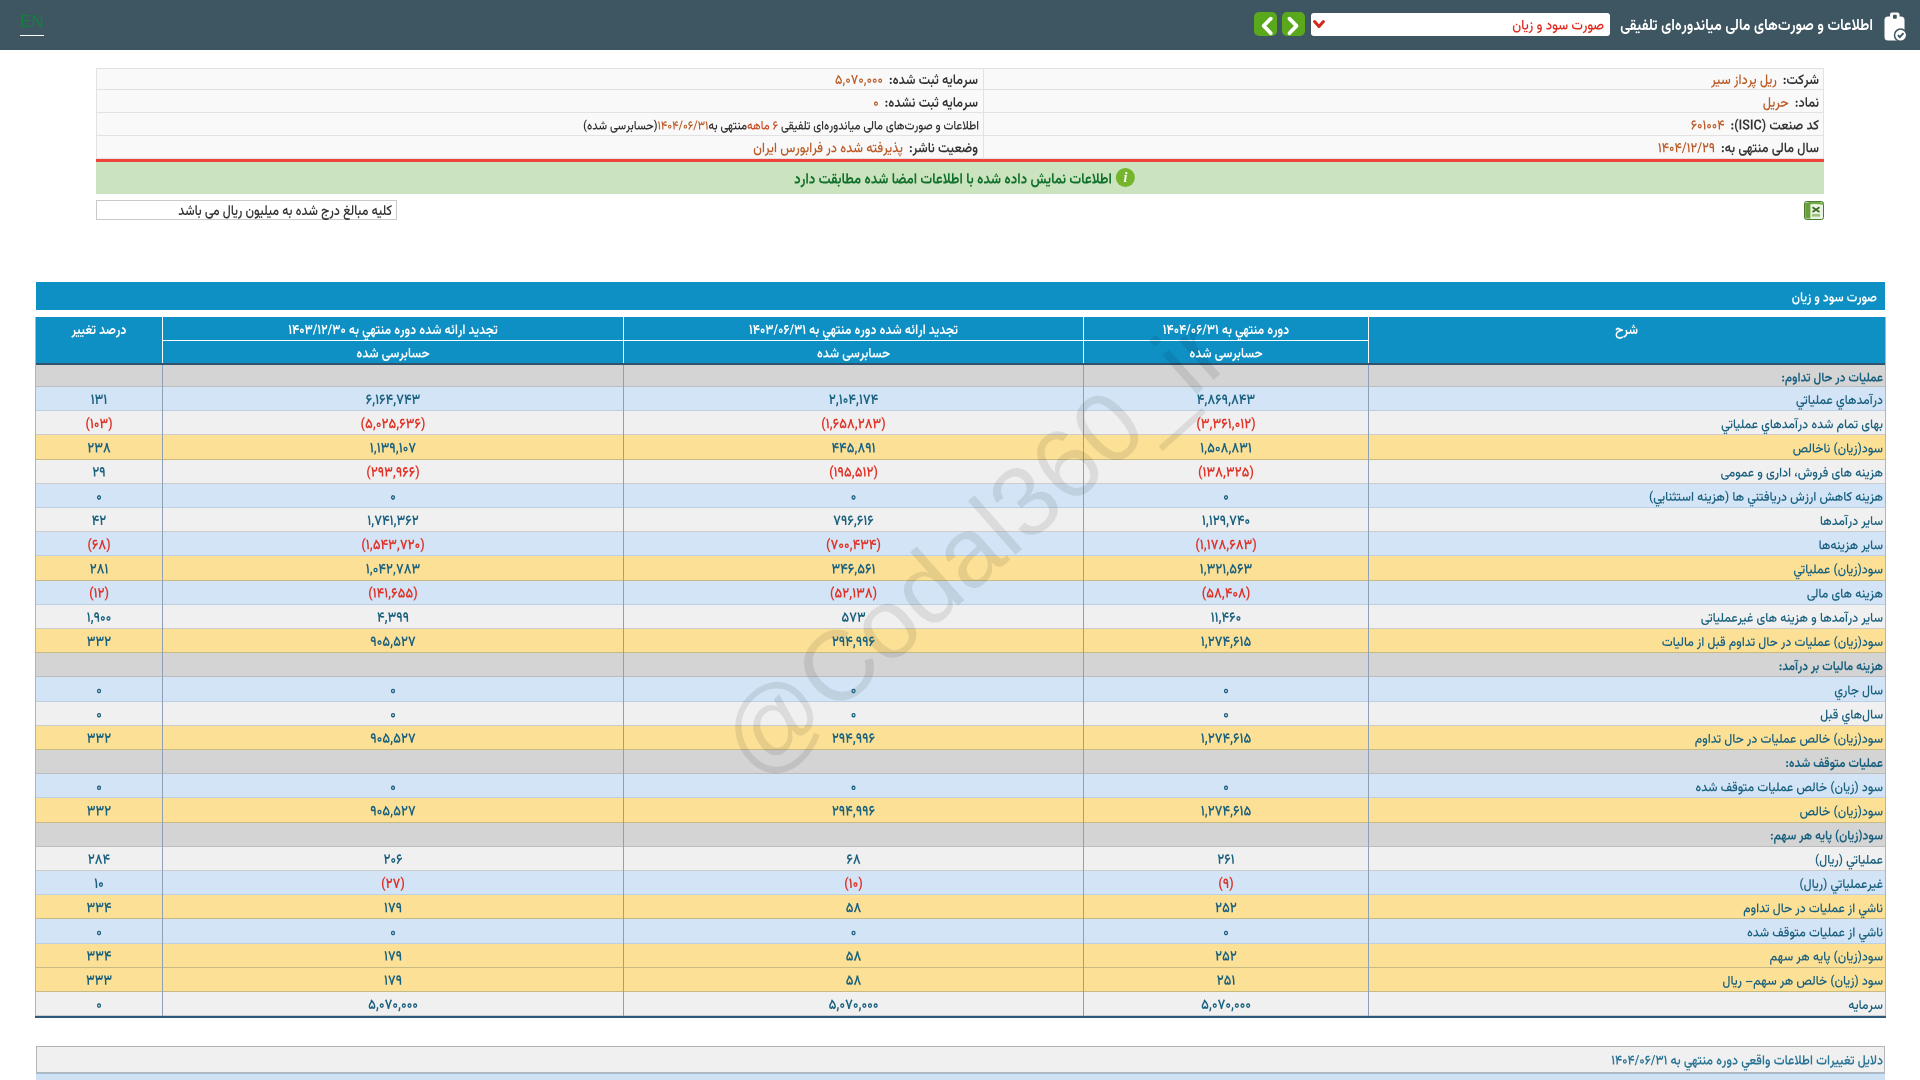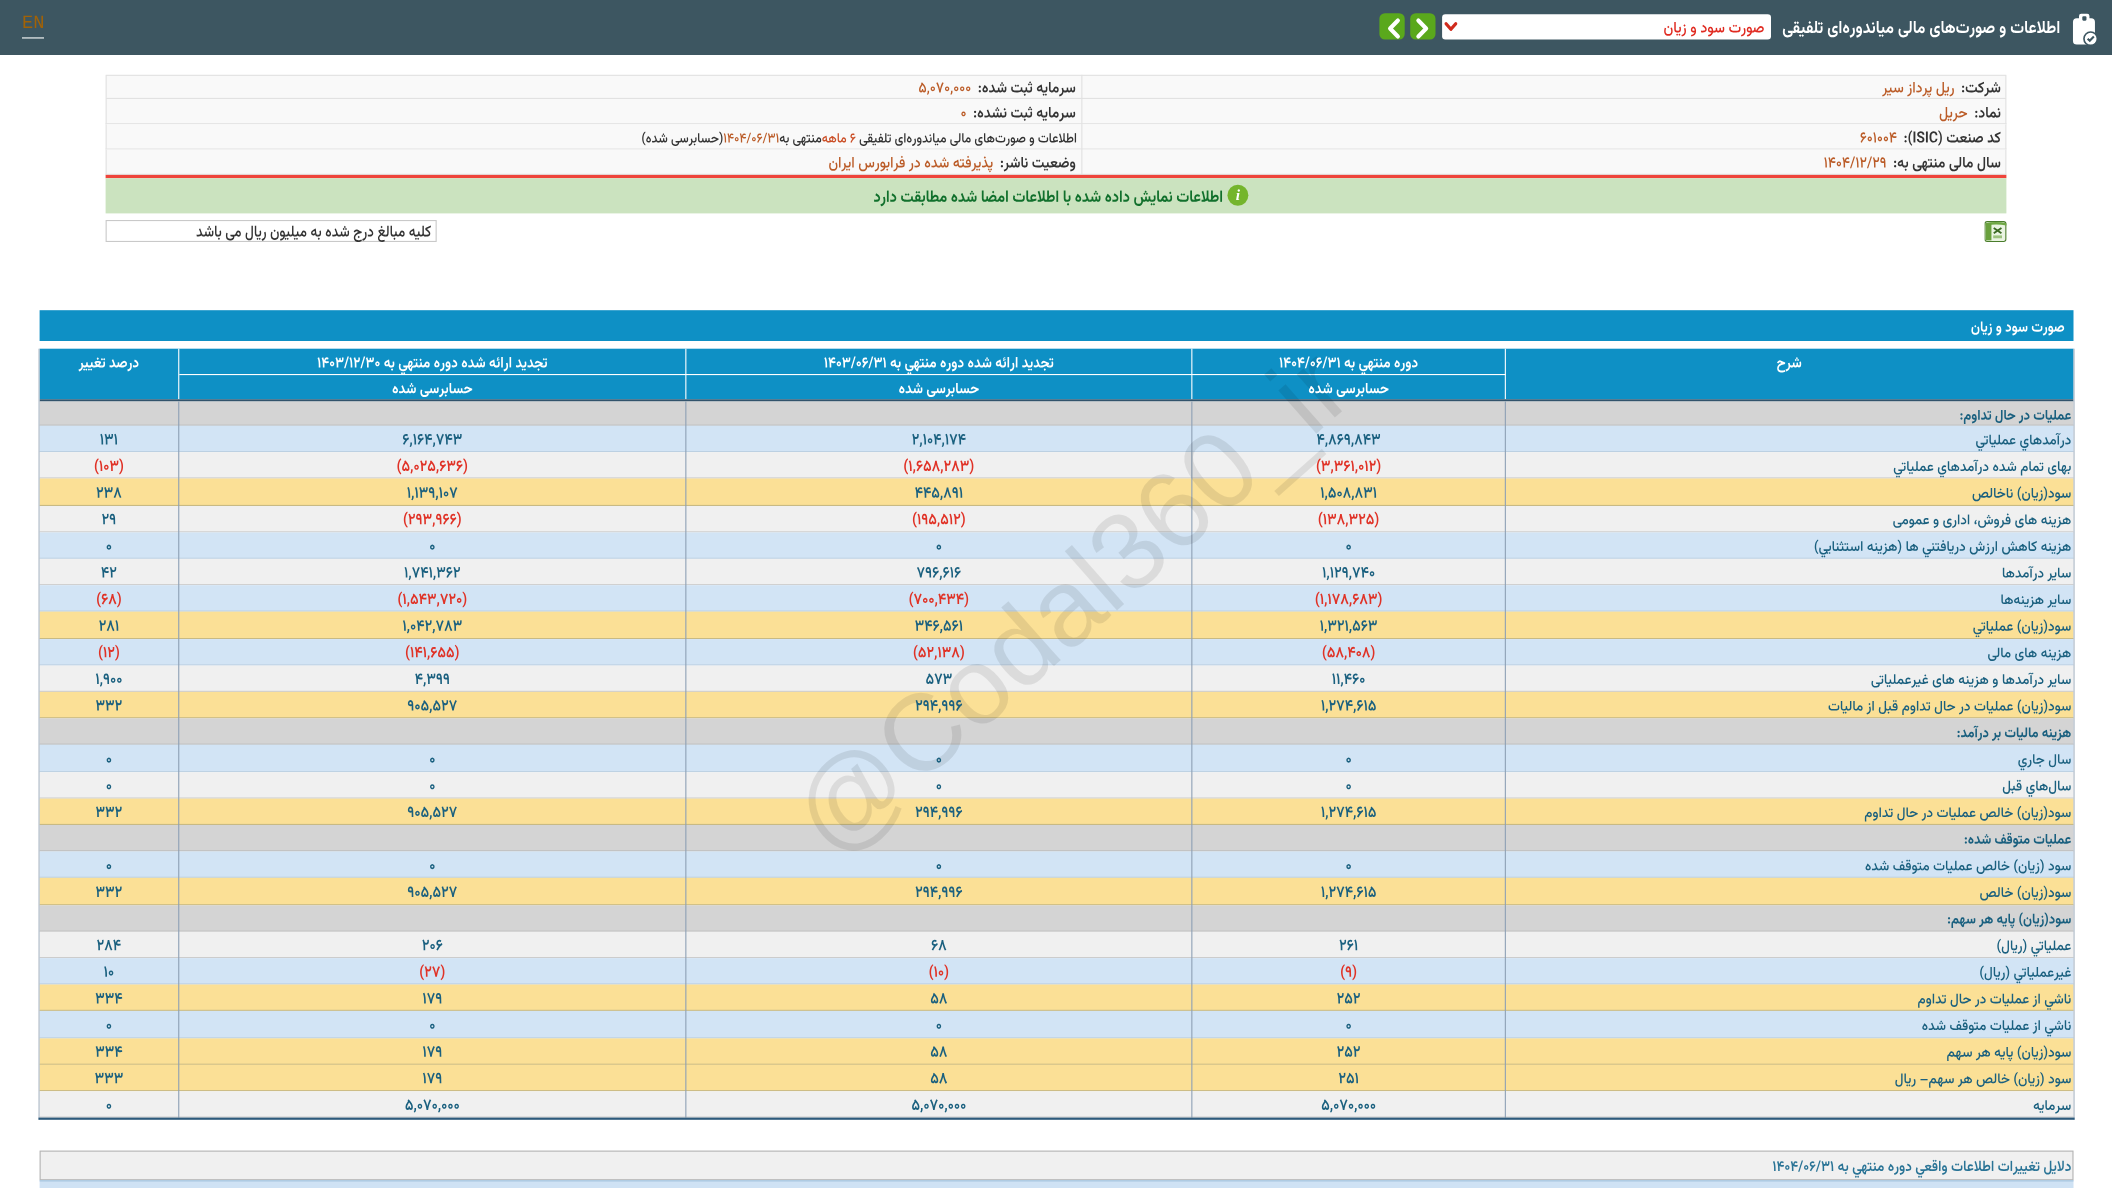--- a/index.html
+++ b/index.html
@@ -54,21 +54,21 @@
     <div style="position:absolute;left:162.0px;top:364.5px;width:1.0px;height:651.7px;background:#8da0b5;"></div>
     <div style="position:absolute;left:623.0px;top:364.5px;width:1.0px;height:651.7px;background:#8da0b5;"></div>
     <div style="position:absolute;left:1083.0px;top:364.5px;width:1.0px;height:651.7px;background:#8da0b5;"></div>
     <div style="position:absolute;left:1368.0px;top:364.5px;width:1.0px;height:651.7px;background:#8da0b5;"></div>
     <div style="position:absolute;left:34.5px;top:317.0px;width:1.0px;height:701.2px;background:#a9b6c4;"></div>
     <div style="position:absolute;left:1884.5px;top:317.0px;width:1.0px;height:701.2px;background:#a9b6c4;"></div>
     <div style="position:absolute;left:34.5px;top:1015.7px;width:1851.0px;height:2.2px;background:#2d5a7c;"></div>
     <div style="position:absolute;left:35.5px;top:1046.0px;width:1849.0px;height:26.5px;background:#f0f0f0;border:1px solid #b5b5b5;box-sizing:border-box;"></div>
     <div style="position:absolute;left:35.5px;top:1073.0px;width:1849.0px;height:6.5px;background:#cfe2f4;border-top:1px solid #9fc0dc;box-sizing:border-box;"></div>
     <div style="position:absolute;left:35.5px;top:1079.5px;width:1849.0px;height:0.5px;background:#e0e0e0;"></div>
-<div style="position:absolute;left:20px;top:12px;color:#a16207;font-family:Liberation Mono, monospace;font-size:17px;border-bottom:1.5px solid #fff;padding-bottom:3px;">EN</div>
+<div style="position:absolute;left:20px;top:12px;color:#15803d;font-family:Liberation Sans, sans-serif;font-size:17px;border-bottom:1.5px solid #fff;padding-bottom:3px;">EN</div>
     <div style="position:absolute;left:973px;top:547px;transform:translate(-50%,-50%) rotate(-41.5deg);font-family:'Liberation Sans',sans-serif;font-size:99px;color:rgba(0,0,0,0.085);white-space:nowrap;">@Codal360_ir</div>
     <svg width="26" height="36" viewBox="0 0 26 36" style="position:absolute;left:1884px;top:10px">
 <rect x="0.5" y="6.5" width="20" height="24" rx="3.5" fill="#fff"></rect>
 <rect x="6" y="2.5" width="9.5" height="8.5" rx="2" fill="#fff"></rect>
 <rect x="9" y="4.8" width="3.8" height="4" rx="1" fill="#3d5661"></rect>
 <circle cx="16.6" cy="25.2" r="6.1" fill="#fff" stroke="#3d5661" stroke-width="1.5"></circle>
 <path d="M13.9 25.2 l1.9 1.9 l3.7-3.9" stroke="#3d5661" stroke-width="1.9" fill="none"></path>
 </svg>
     <svg width="52" height="28" viewBox="0 0 52 28" style="position:absolute;left:1254px;top:11.8px">
 <path d="M16.8 6.6 L9.7 13.9 L16.8 21.2" stroke="#fff" stroke-width="3.7" fill="none" stroke-linecap="round" stroke-linejoin="round"></path>

